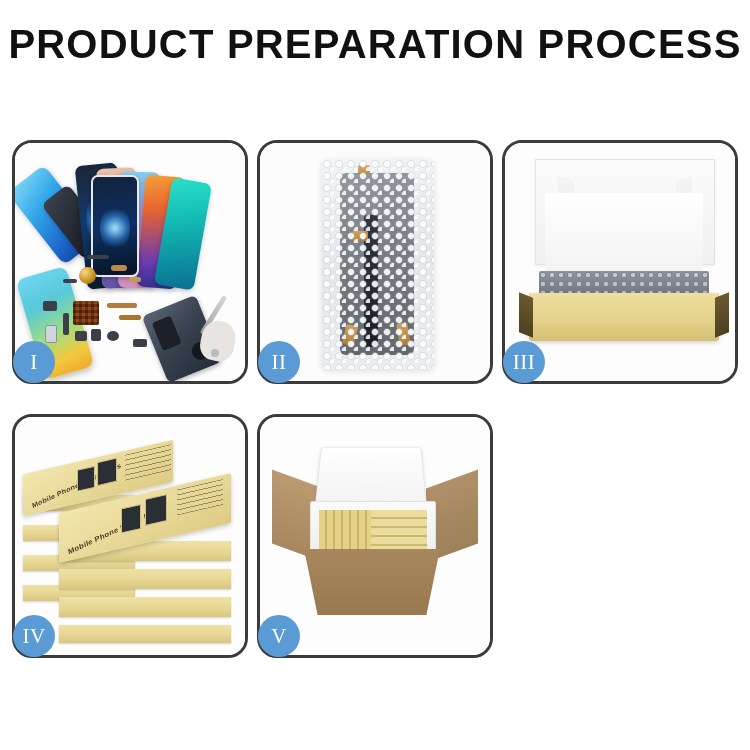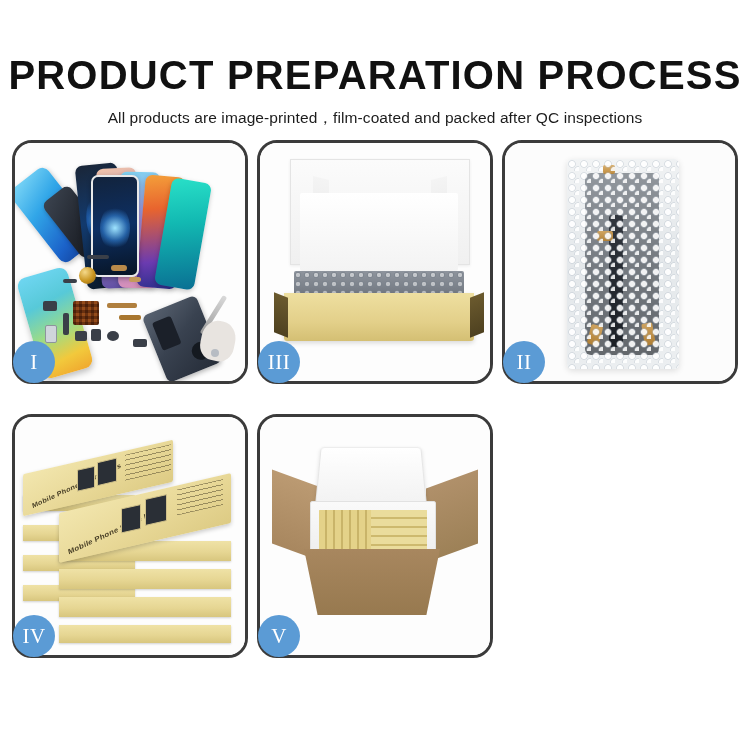--- a/index.html
+++ b/index.html
@@ -12,21 +12,21 @@
     height: 750px;
     overflow: hidden;
     font-family: "Liberation Sans", sans-serif;
     color: #1a1a1a;
     position: relative;
   }
 
   
   .header {
     width: 100%;
-    padding-top: 54px;
+    padding-top: 23px;
     text-align: center;
   }
   .title {
     font-family: "Liberation Sans", sans-serif;
     font-size: 40px;
     font-weight: 700;
     letter-spacing: 1.2px;
     line-height: 1.05;
     color: #111111;
     margin: 0;
@@ -358,21 +358,20 @@
   }
   .c6-tape {
     position: absolute; background: rgba(138,113,82,.85); border-radius: 1px;
   }
 </style>
 </head>
 <body>
 
 <div class="header">
   <h1 class="title">PRODUCT PREPARATION PROCESS</h1>
-  <p class="subtitle">All products are image-printed，film-coated and packed after QC inspections</p>
 </div>
 
 <div class="grid">
 
   <div class="panel">
     <div class="panel-inner">
       <div class="scene1">
         <div class="ph-tilt"></div>
         <div class="ph-tilt2"></div>
         <div class="fan">
@@ -403,52 +402,52 @@
         <div class="bit" style="left:28px;top:158px;width:14px;height:10px;"></div>
         <div class="bit" style="left:118px;top:196px;width:14px;height:8px;"></div>
         <div class="bit" style="left:196px;top:206px;width:8px;height:8px;background:#b7bcc3;border-radius:50%;"></div>
       </div>
     </div>
     <div class="badge">I</div>
   </div>
 
   <div class="panel">
     <div class="panel-inner">
-      <div class="scene3">
-        <div class="b3-lid">
-          <div class="b3-lid-flapL"></div>
-          <div class="b3-lid-flapR"></div>
-        </div>
-        <div class="b3-foam"></div>
-        <div class="b3-grey"></div>
-        <div class="b3-base"></div>
-      </div>
-    </div>
-    <div class="badge">III</div>
-  </div>
-
-  <div class="panel">
-    <div class="panel-inner">
       <div class="scene2">
         <div class="bag">
           <div class="part-in-bag"></div>
           <div class="flex-strip"></div>
           <div class="tape" style="left:36px;top:6px;width:12px;height:9px;"></div>
           <div class="tape" style="left:30px;top:72px;width:16px;height:10px;"></div>
           <div class="tape" style="left:22px;top:166px;width:12px;height:20px;transform:rotate(14deg);"></div>
           <div class="tape" style="left:76px;top:164px;width:11px;height:22px;transform:rotate(-10deg);"></div>
           <div class="bubbles"></div>
         </div>
       </div>
     </div>
     <div class="badge">II</div>
   </div>
 
   <div class="panel">
     <div class="panel-inner">
+      <div class="scene3">
+        <div class="b3-lid">
+          <div class="b3-lid-flapL"></div>
+          <div class="b3-lid-flapR"></div>
+        </div>
+        <div class="b3-foam"></div>
+        <div class="b3-grey"></div>
+        <div class="b3-base"></div>
+      </div>
+    </div>
+    <div class="badge">III</div>
+  </div>
+
+  <div class="panel">
+    <div class="panel-inner">
       <div class="scene4">
         <div class="stack">
 
           <div class="sbox" style="left:2px;top:60px;width:112px;height:16px;"></div>
           <div class="sbox" style="left:2px;top:90px;width:112px;height:16px;"></div>
           <div class="sbox" style="left:2px;top:120px;width:112px;height:16px;"></div>
           <div class="sbox" style="left:2px;top:150px;width:112px;height:16px;"></div>
 
           <div class="sbox" style="left:38px;top:106px;width:172px;height:20px;"></div>
           <div class="sbox" style="left:38px;top:134px;width:172px;height:20px;"></div>

